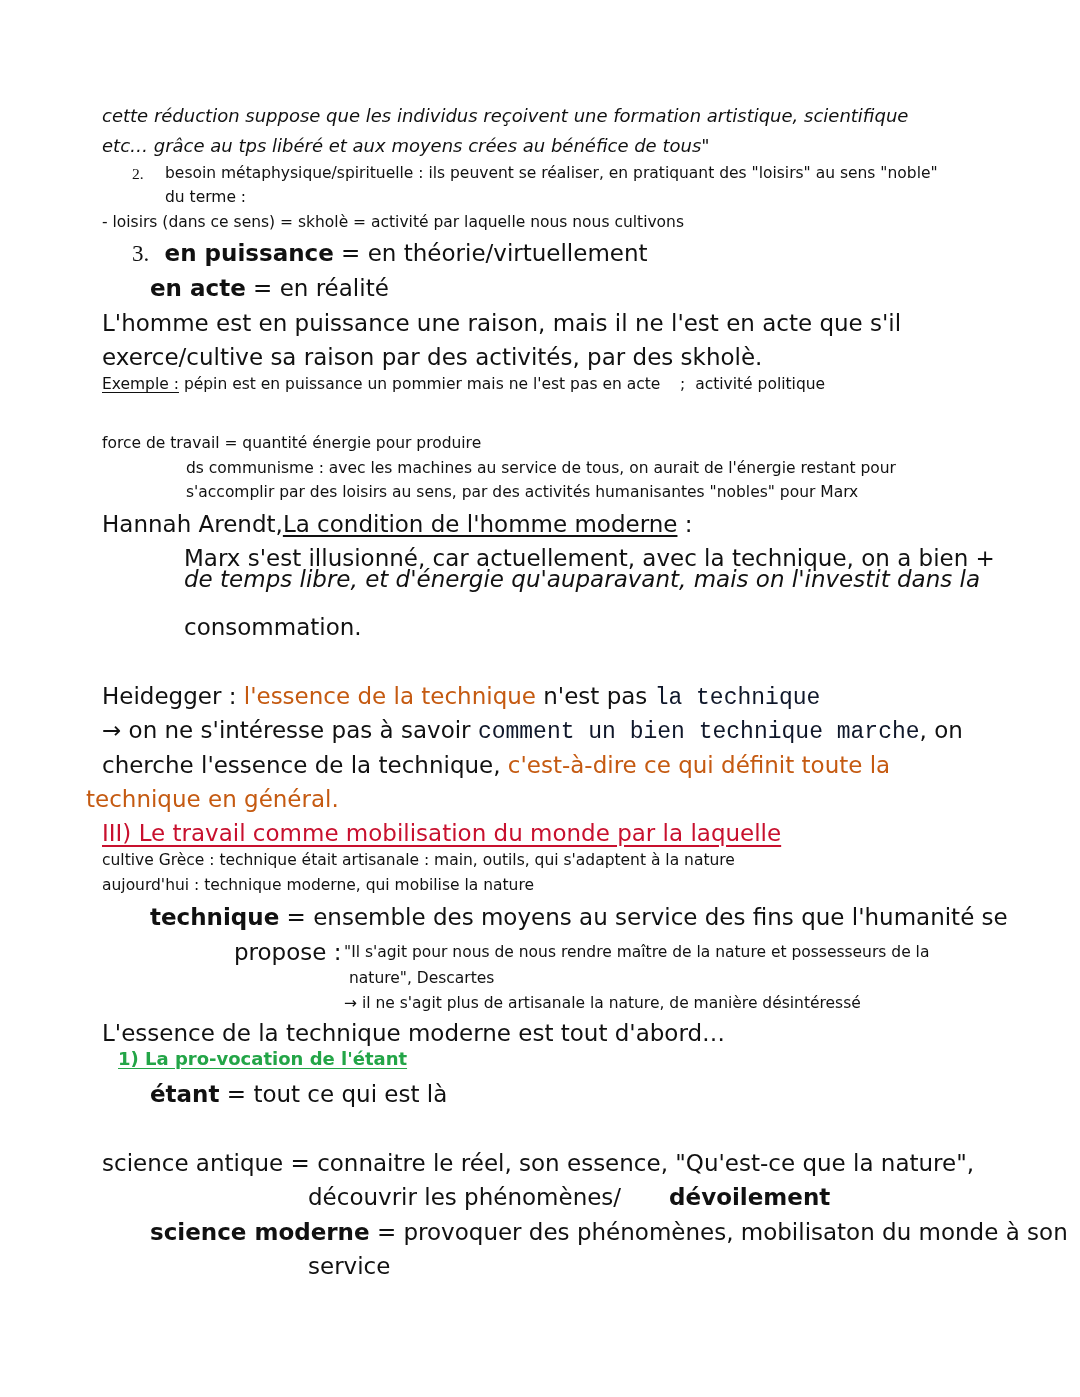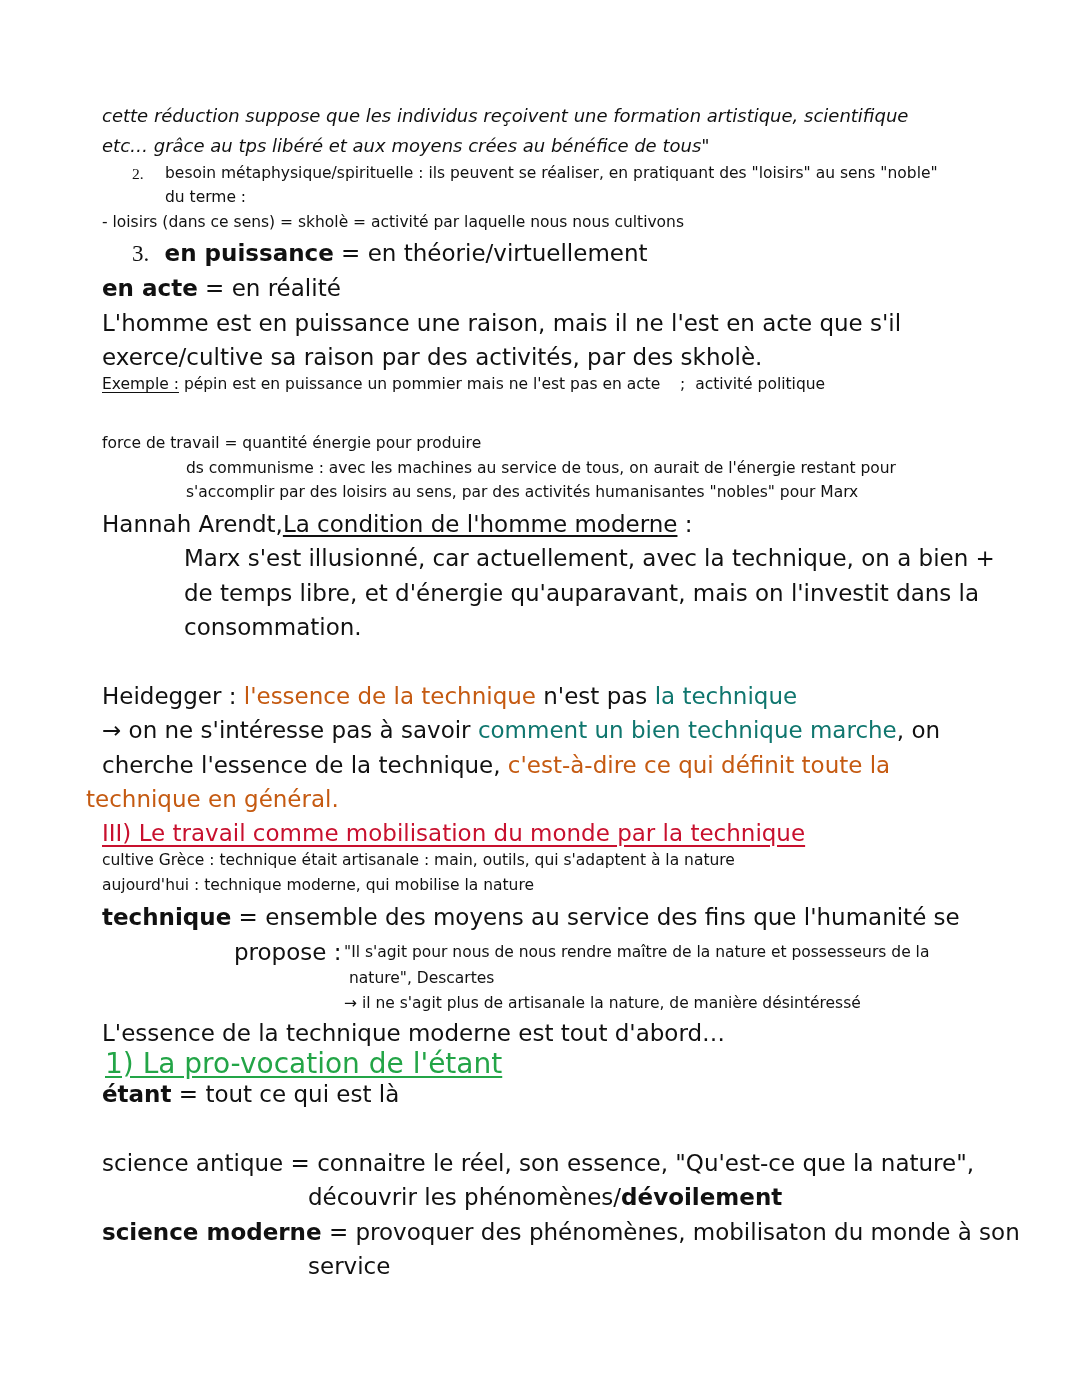--- a/index.html
+++ b/index.html
@@ -2,25 +2,25 @@
 <html><head>
   <meta charset="utf-8">
   <style>
     html, body { margin: 0; padding: 0; background: #ffffff; }
     body { width: 1080px; height: 1397px; position: relative; overflow: hidden;
            font-family: "DejaVu Sans", sans-serif; color: #111; }
     .line { position: absolute; white-space: nowrap; line-height: 1; }
     .s17 { font-size: 15.5px; }
     .s21i { font-size: 18px; font-style: italic; }
     .s24 { font-size: 23px; }
-    .b { font-weight: bold; }
+    .b { font-weight: bold; margin-left: 48px; }
     .num { font-family: "Liberation Serif", serif; }
     .ul { text-decoration: underline; text-underline-offset: 3px; margin-top: 22px; }
     .orange { color: #c55a11; text-align: right; }
-    .teal { color: #0f766e; }
+    .teal { color: #0f172a; font-family: Liberation Mono, monospace; }
     .red { color: #c8102e; text-decoration: underline; text-underline-offset: 4px; }
     .green { color: #23a547; text-decoration: underline; text-underline-offset: 3px; }
   </style>
 </head>
 <body>
 
 <div>
 
   <div class="line s21i" style="left:102px; top:107px;">cette réduction suppose que les individus reçoivent une formation artistique, scientifique</div>
   <div class="line s21i" style="left:102px; top:137px;">etc… grâce au tps libéré et aux moyens crées au bénéfice de tous"</div>
@@ -49,49 +49,49 @@
   </div>
 
   <div class="line s17" style="left:102px; top:436px;">force de travail = quantité énergie pour produire</div>
   <div class="line s17" style="left:186px; top:461px;">ds communisme : avec les machines au service de tous, on aurait de l'énergie restant pour</div>
   <div class="line s17" style="left:186px; top:485px;">s'accomplir par des loisirs au sens, par des activités humanisantes "nobles" pour Marx</div>
 
   <div class="line s24" style="left:102px; top:513px;">
     <span>Hannah Arendt,</span><span class="ul">La condition de l'homme moderne</span><span> :</span>
   </div>
   <div class="line s24" style="left:184px; top:547px;"> Marx s'est illusionné, car actuellement, avec la technique, on a bien +</div>
-  <div class="line s24" style="left:184px; top:582px;">de temps libre, et d'énergie qu'auparavant, mais on l'investit dans la</div>
+  <div class="line s24" style="left:184px; top:568px;font-style:italic;">de temps libre, et d'énergie qu'auparavant, mais on l'investit dans la</div>
   <div class="line s24" style="left:184px; top:616px;">consommation.</div>
 
   <div class="line s24" style="left:102px; top:685px;">
     <span>Heidegger : </span><span class="orange">l'essence de la technique</span><span> n'est pas </span><span class="teal">la technique</span>
   </div>
   <div class="line s24" style="left:102px; top:719px;">
     <span>→ on ne s'intéresse pas à savoir </span><span class="teal">comment un bien technique marche</span><span>, on</span>
   </div>
   <div class="line s24" style="left:102px; top:754px;">
     <span>cherche l'essence de la technique, </span><span class="orange">c'est-à-dire ce qui définit toute la</span>
   </div>
   <div class="line s24 orange" style="left:86px; top:788px;">technique en général.</div>
 
-  <div class="line s24 red" style="left:102px; top:822px;">III) Le travail comme mobilisation du monde par la technique</div>
+  <div class="line s24 red" style="left:102px; top:822px;">III) Le travail comme mobilisation du monde par la laquelle</div>
   <div class="line s17" style="left:102px; top:853px;">cultive Grèce : technique était artisanale : main, outils, qui s'adaptent à la nature</div>
   <div class="line s17" style="left:102px; top:878px;">aujourd'hui : technique moderne, qui mobilise la nature</div>
 
   <div class="line s24" style="left:102px; top:906px;">
     <span class="b">technique</span><span> = ensemble des moyens au service des fins que l'humanité se</span>
   </div>
   <div class="line s24" style="left:234px; top:941px;">propose : </div>
   <div class="line s17" style="left:344px; top:945px;">"Il s'agit pour nous de nous rendre maître de la nature et possesseurs de la</div>
   <div class="line s17" style="left:349px; top:971px;">nature", Descartes</div>
   <div class="line s17" style="left:344px; top:996px;">→ il ne s'agit plus de artisanale la nature, de manière désintéressé</div>
 
   <div class="line s24" style="left:102px; top:1022px;">L'essence de la technique moderne est tout d'abord…</div>
 
-  <div class="line green" style="left:105px; top:1050px; font-size:28px;">1) La pro-vocation de l'étant</div>
+  <div class="line green" style="left:118px; top:1050px; font-size:18px;font-weight:bold;">1) La pro-vocation de l'étant</div>
 
   <div class="line s24" style="left:102px; top:1083px;">
     <span class="b">étant</span><span> = tout ce qui est là</span>
   </div>
 
   <div class="line s24" style="left:102px; top:1152px;">science antique = connaitre le réel, son essence, "Qu'est-ce que la nature",</div>
   <div class="line s24" style="left:308px; top:1186px;">
     <span>découvrir les phénomènes/</span><span class="b">dévoilement</span>
   </div>
   <div class="line s24" style="left:102px; top:1221px;">

